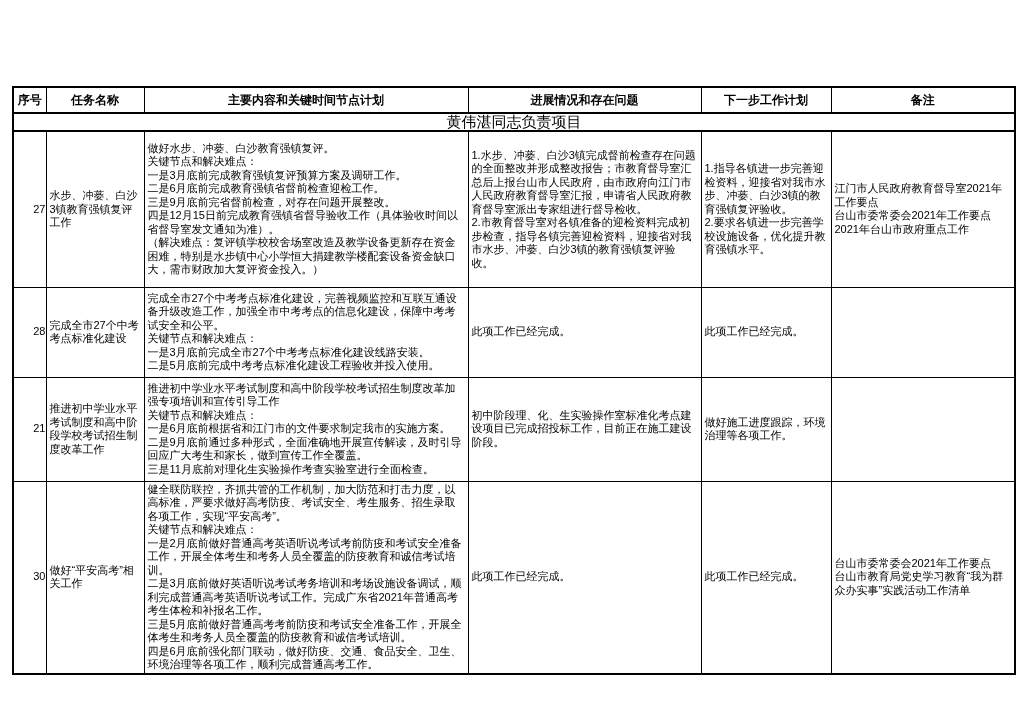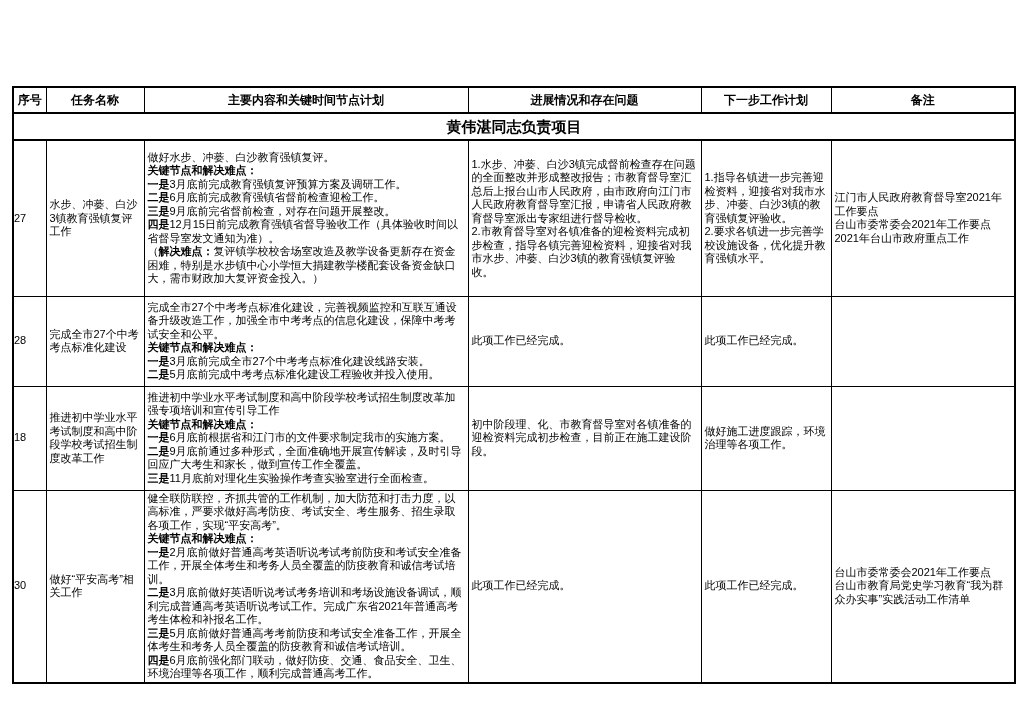--- a/index.html
+++ b/index.html
@@ -26,33 +26,33 @@
   thead th {
     font-size: 12px;
     font-weight: bold;
     text-align: center;
     padding: 0 1px;
     height: 26px;
     border-bottom: 2px solid #000;
   }
   tr.banner td {
     font-size: 15px;
-    font-weight: bold;
+    font-weight: normal;
     text-align: center;
-    height: 27px;
+    height: 18px;
     border-bottom: 2px solid #000;
   }
   td { font-size: 11px; line-height: 13.5px; }
-  td.c-id { text-align: left; margin-left: 20px; }
+  td.c-id { text-align: right; margin-left: 20px; }
   td.c-task { padding: 1px 3px; }
   td.c-content, td.c-progress, td.c-next, td.c-notes {
     text-align: left; padding: 1px 3px;
   }
   .para { text-align: left; }
-  .b { font-weight: bold; }
+  .b { font-weight: normal; }
   tr.r0 { height: 156px; }
   tr.r1 { height: 90px; }
   tr.r2 { height: 104px; }
   tr.r3 { height: 189px; }
   col.w-id { width: 33px; }
   col.w-task { width: 98px; }
   col.w-content { width: 324px; }
   col.w-progress { width: 233px; }
   col.w-next { width: 130px; }
   col.w-notes { width: 184px; }
@@ -121,31 +121,31 @@
           </td>
           <td class="c-progress">
             <div class="para"><span>此项工作已经完成。</span></div>
           </td>
           <td class="c-next">
             <div class="para"><span>此项工作已经完成。</span></div>
           </td>
           <td class="c-notes"></td>
         </tr>
         <tr class="r2">
-          <td class="c-id">18</td>
+          <td class="c-id">21</td>
           <td class="c-task">推进初中学业水平考试制度和高中阶段学校考试招生制度改革工作</td>
           <td class="c-content">
             <div class="para"><span>推进初中学业水平考试制度和高中阶段学校考试招生制度改革加强专项培训和宣传引导工作</span></div>
             <div class="para"><span class="b">关键节点和解决难点：</span></div>
             <div class="para"><span class="b">一是</span><span>6月底前根据省和江门市的文件要求制定我市的实施方案。</span></div>
             <div class="para"><span class="b">二是</span><span>9月底前通过多种形式，全面准确地开展宣传解读，及时引导回应广大考生和家长，做到宣传工作全覆盖。</span></div>
             <div class="para"><span class="b">三是</span><span>11月底前对理化生实验操作考查实验室进行全面检查。</span></div>
           </td>
           <td class="c-progress">
-            <div class="para"><span>初中阶段理、化、市教育督导室对各镇准备的迎检资料完成初步检查，目前正在施工建设阶段。</span></div>
+            <div class="para"><span>初中阶段理、化、生实验操作室标准化考点建设项目已完成招投标工作，目前正在施工建设阶段。</span></div>
           </td>
           <td class="c-next">
             <div class="para"><span>做好施工进度跟踪，环境治理等各项工作。</span></div>
           </td>
           <td class="c-notes"></td>
         </tr>
         <tr class="r3">
           <td class="c-id">30</td>
           <td class="c-task">做好“平安高考”相关工作</td>
           <td class="c-content">

